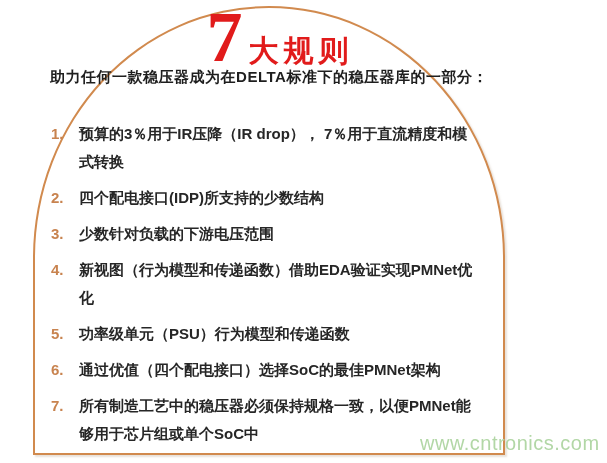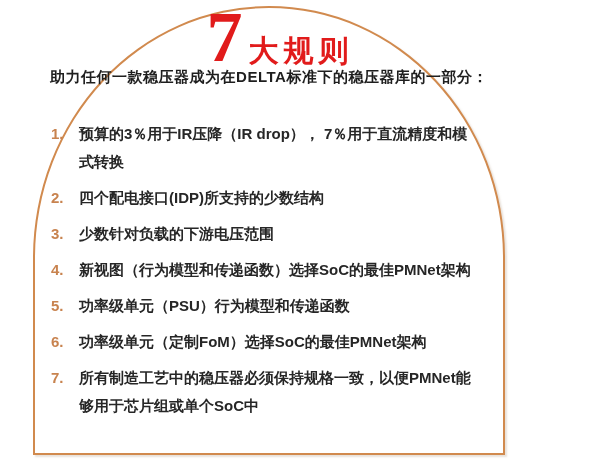--- a/index.html
+++ b/index.html
@@ -111,32 +111,33 @@
       <li class="rule-item">
         <span class="rule-num">2.</span>
         <span class="rule-text">四个配电接口(IDP)所支持的少数结构</span>
       </li>
       <li class="rule-item">
         <span class="rule-num">3.</span>
         <span class="rule-text">少数针对负载的下游电压范围</span>
       </li>
       <li class="rule-item">
         <span class="rule-num">4.</span>
-        <span class="rule-text">新视图（行为模型和传递函数）选择SoC的最佳PMNet架构</span>
+        <span class="rule-text">新视图（行为模型和传递函数）借助EDA验证实现PMNet优化</span>
       </li>
       <li class="rule-item">
         <span class="rule-num">5.</span>
         <span class="rule-text">功率级单元（PSU）行为模型和传递函数</span>
       </li>
       <li class="rule-item">
         <span class="rule-num">6.</span>
-        <span class="rule-text">功率级单元（定制FoM）选择SoC的最佳PMNet架构</span>
+        <span class="rule-text">通过优值（四个配电接口）选择SoC的最佳PMNet架构</span>
       </li>
       <li class="rule-item">
         <span class="rule-num">7.</span>
         <span class="rule-text">所有制造工艺中的稳压器必须保持规格一致，以便PMNet能够用于芯片组或单个SoC中</span>
       </li>
     </ol>
 
   </div>
 
+  <div class="watermark">www.cntronics.com</div>
 
 </div>
 
 </body></html>

